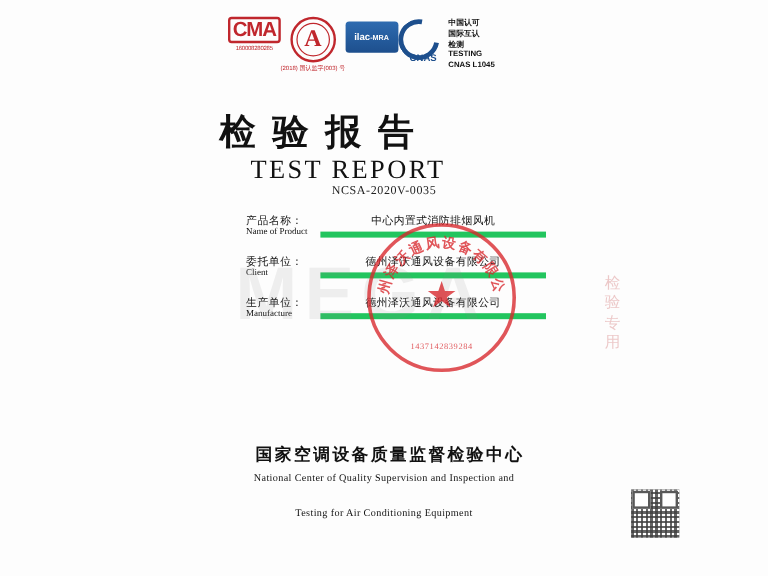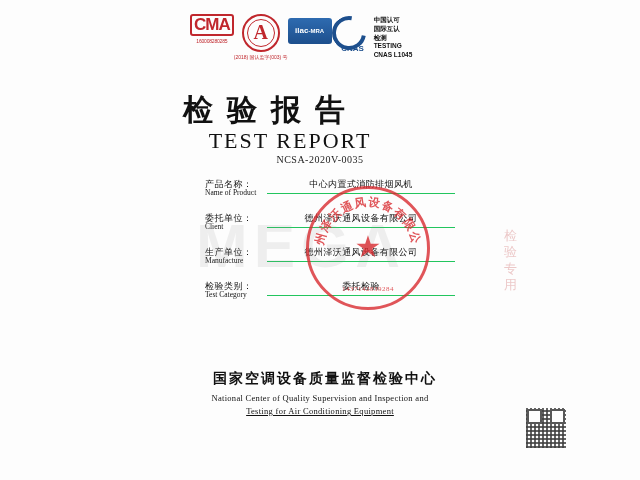--- a/index.html
+++ b/index.html
@@ -198,21 +198,21 @@
     white-space: nowrap;
   }
   .lab-en {
     font-family: "Liberation Serif", serif;
     font-size: 7.5px;
     color: #111;
     white-space: nowrap;
   }
   .field-value {
     flex: 1 1 auto;
-    border-bottom: 1px solid #22c55e;
+    border-bottom: 5px solid #22c55e;
     text-align: center;
     font-family: "Liberation Serif", serif;
     font-size: 9px;
     color: #111;
     padding-bottom: 2px;
     min-height: 13px;
     letter-spacing: 0.4px;
     white-space: nowrap;
     overflow: hidden;
   }
@@ -233,21 +233,21 @@
     color: #111;
     padding-left: 10px;
   }
   .issuer-en1, .issuer-en2 {
     font-family: "Liberation Serif", serif;
     font-size: 8.5px;
     color: #111;
     margin-top: 5px;
     letter-spacing: 0.3px;
   }
-  .issuer-en2 { margin-top: 3px; text-decoration: underline; }
+  .issuer-en2 { margin-top: 19px; }
 
   
   .seal {
     position: absolute;
     left: 306px;
     top: 186px;
     width: 118px;
     height: 118px;
     border: 3px solid #d8272c;
     border-radius: 50%;
@@ -405,27 +405,20 @@
     </div>
 
     <div class="field">
       <div class="field-labels">
         <div class="lab-cn">生产单位：</div>
         <div class="lab-en">Manufacture</div>
       </div>
       <div class="field-value">德州泽沃通风设备有限公司</div>
     </div>
 
-    <div class="field">
-      <div class="field-labels">
-        <div class="lab-cn">检验类别：</div>
-        <div class="lab-en">Test Category</div>
-      </div>
-      <div class="field-value">委托检验</div>
-    </div>
   </div>
 
   <div class="seal">
     <svg class="arc-text" viewBox="0 0 118 118">
       <path id="sealArc" d="M 14,62 A 45,45 0 0 1 104,62" fill="none"></path>
       <text text-anchor="middle">
         <textPath href="#sealArc" startOffset="50%">德州泽沃通风设备有限公司</textPath>
       </text>
     </svg>
     <div class="star">★</div>

